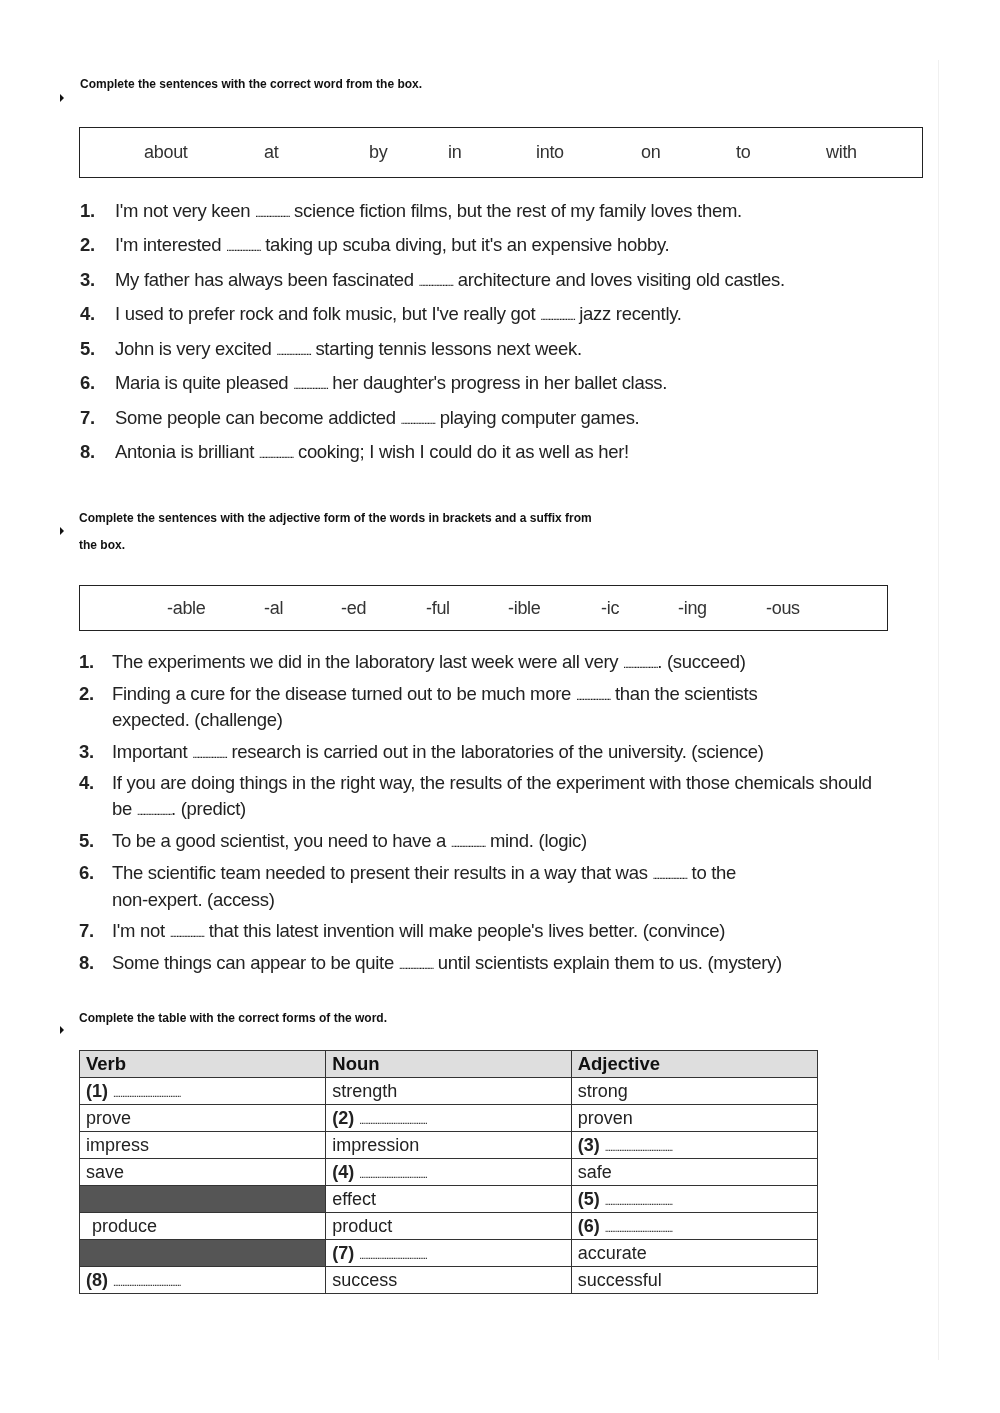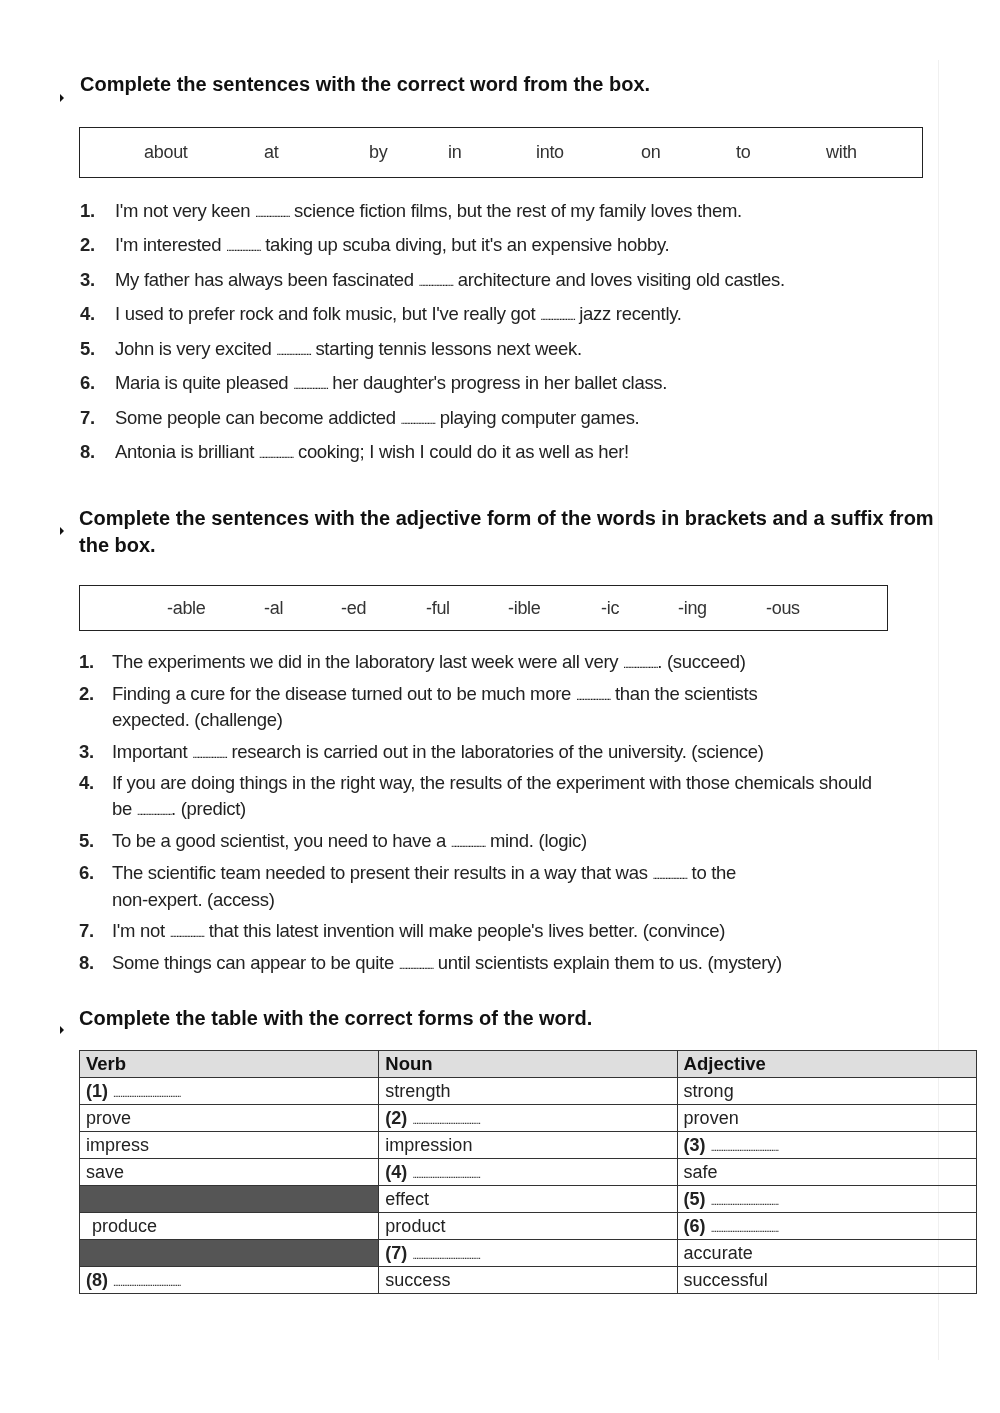--- a/index.html
+++ b/index.html
@@ -3,34 +3,34 @@
 <meta charset="utf-8">
 <style>
   html, body { margin: 0; padding: 0; background: #ffffff; }
   body {
     width: 1000px; height: 1413px; position: relative; overflow: hidden;
     font-family: "Liberation Sans", sans-serif; color: #1a1a1a;
   }
   .edge-line { position: absolute; left: 938px; top: 60px; width: 1px; height: 1300px; background: #f0f0f0; }
   .marker { position: absolute; left: 60px; width: 0; height: 0;
     border-top: 4px solid transparent; border-bottom: 4px solid transparent; border-left: 4px solid #111; }
-  .instr { position: absolute; left: 80px; font-weight: bold; font-size: 20px; line-height: 27px; color: #111; }
+  .instr { position: absolute; left: 80px; font-weight: bold; font-size: 12px; line-height: 27px; color: #111; }
   .box {
     position: absolute; border: 1.5px solid #222; box-sizing: border-box;
     display: flex; align-items: center;
   }
   .box span { position: absolute; font-family: "Liberation Sans", sans-serif; font-size: 18px; color: #333; letter-spacing: -0.3px; }
   .items { position: absolute; left: 80px; }
   .item { position: relative; font-size: 18.5px; color: #222; letter-spacing: -0.3px; }
   .item .num { position: absolute; left: 0; font-weight: bold; color: #222; }
   .item .txt { position: absolute; left: 35px; white-space: nowrap; }
   .item .txt2 { position: absolute; left: 33px; white-space: nowrap; }
   .blank { letter-spacing: -1.5px; font-size: 11px; vertical-align: baseline; }
   table.forms {
-    position: absolute; left: 79px; top: 1050px; width: 898px;
+    position: absolute; left: 79px; top: 1050px; width: 739px;
     border-collapse: collapse; font-size: 18px; color: #222; padding-left: 21px;
   }
   table.forms th, table.forms td {
     border: 1.5px solid #333; height: 27px; padding: 0 6px; text-align: left;
     box-sizing: border-box; white-space: nowrap;
   }
   table.forms th { background: #dedede; font-weight: bold; font-size: 18.5px; color: #111; }
   table.forms td.dark { background: #555555; }
   table.forms .lbl { font-weight: bold; }
   .dots { font-size: 10px; letter-spacing: -1px; }

